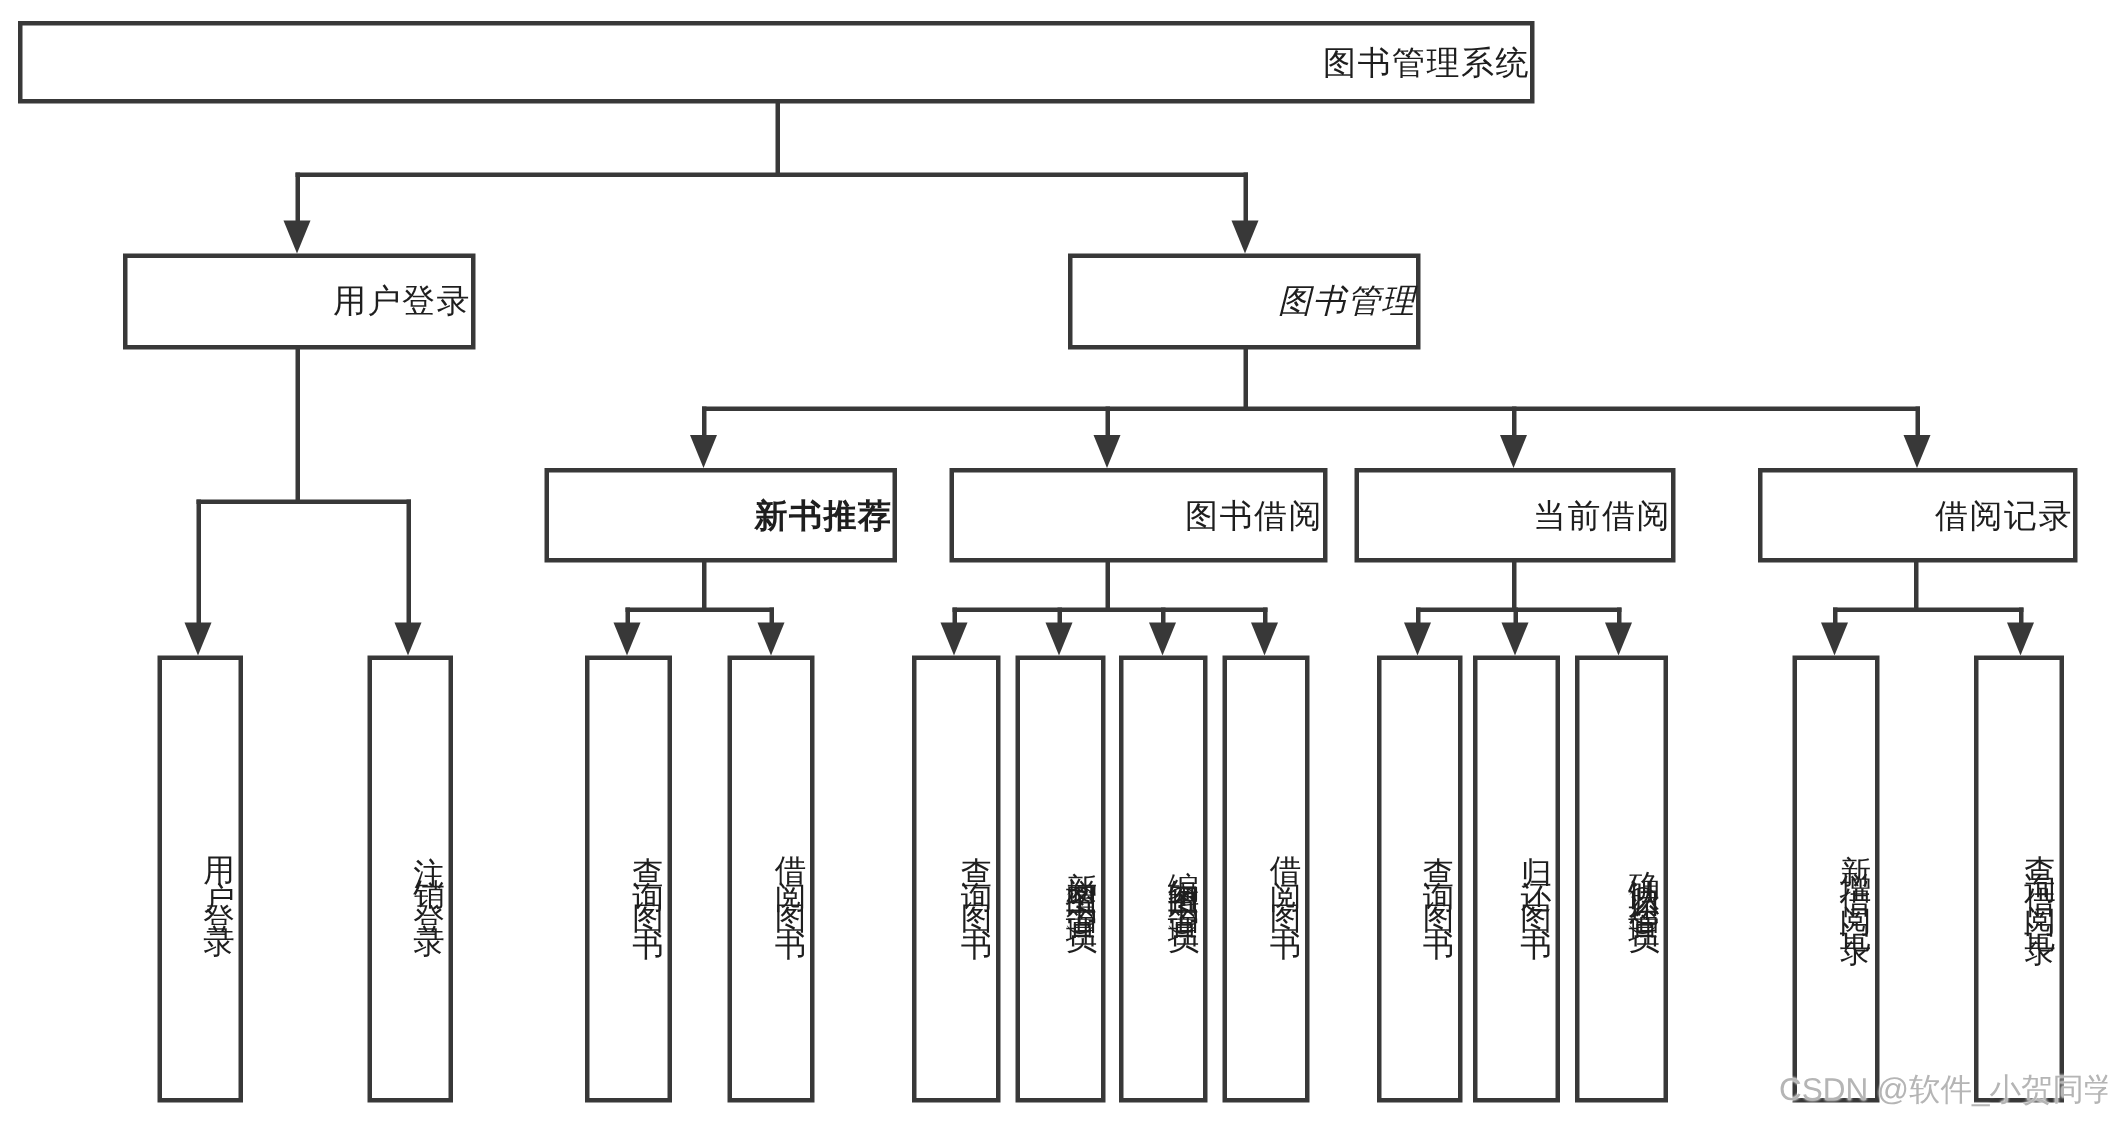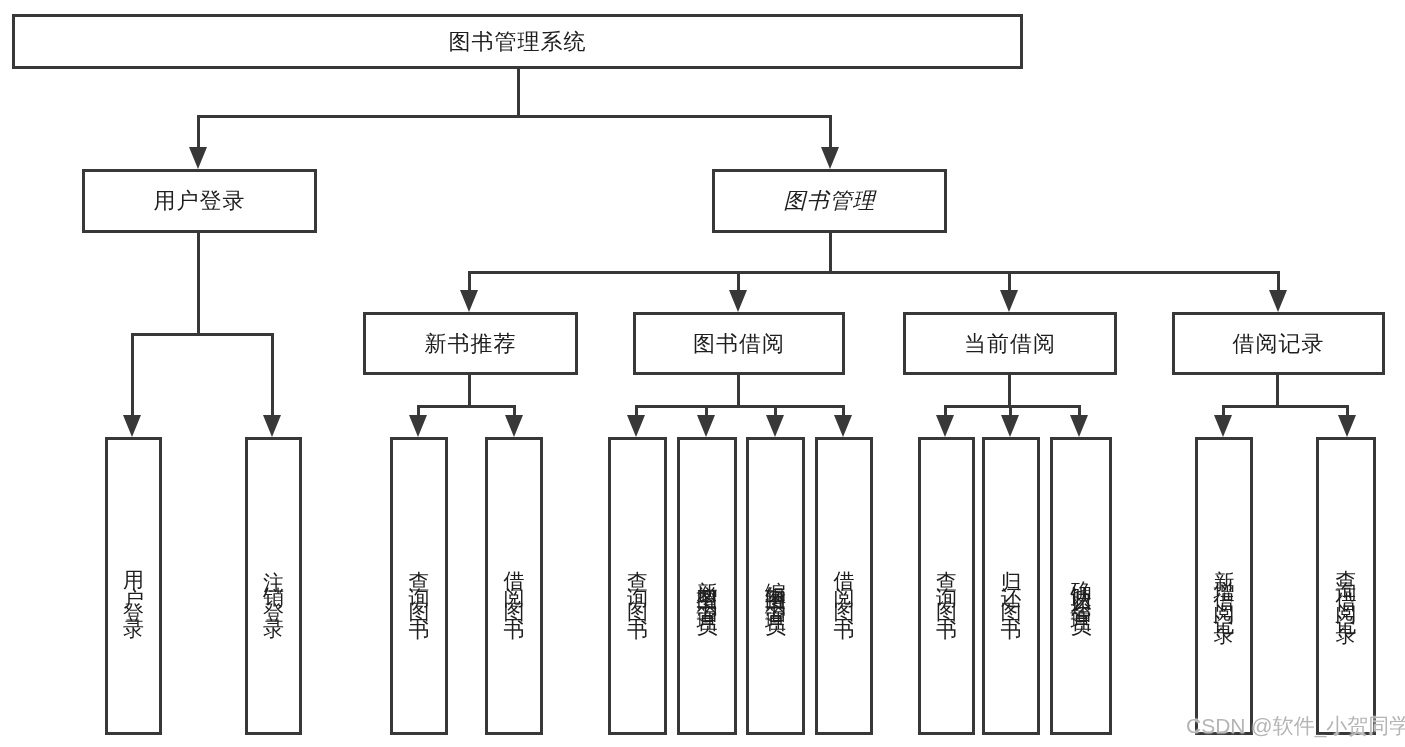--- a/index.html
+++ b/index.html
@@ -2,27 +2,27 @@
 <html><head>
 <meta charset="utf-8">
 <style>
   html,body{margin:0;padding:0;background:#ffffff;}
   body{width:1405px;height:747px;position:relative;overflow:hidden;
        font-family:"Liberation Sans","DejaVu Sans",sans-serif;color:#222;}
   .stage{position:absolute;left:0;top:0;width:1405px;height:747px;}
 
   
   .box{position:absolute;box-sizing:border-box;border:3px solid #383838;background:#fff;
-       display:flex;align-items:center;justify-content:center;}
+       display:flex;align-items:center;justify-content:flex-end;}
   .box.h{font-size:22px;letter-spacing:1px;color:#1e1e1e;}
   .root{left:12px;top:14px;width:1011px;height:55px;}
   .l2a{left:82px;top:169px;width:235px;height:64px;}
   .l2b{left:712px;top:169px;width:235px;height:64px;font-style:italic;}
-  .l3a{left:363px;top:312px;width:215px;height:63px;}
-  .l3b{left:633px;top:312px;width:212px;height:63px;}
+  .l3a{left:363px;top:312px;width:235px;height:63px;font-weight:bold;}
+  .l3b{left:633px;top:312px;width:252px;height:63px;}
   .l3c{left:903px;top:312px;width:214px;height:63px;}
   .l3d{left:1172px;top:312px;width:213px;height:63px;}
 
   
   .leaf{top:437px;height:298px;}
   .leaf span{writing-mode:vertical-rl;text-orientation:mixed;font-size:21px;color:#1e1e1e;}
   .ls-wide span{letter-spacing:16px;}
   .ls-med  span{letter-spacing:11px;}
   .ls-tight span{letter-spacing:5px;}
   .lf1{left:105px;width:57px;}  .lf2{left:245px;width:57px;}

